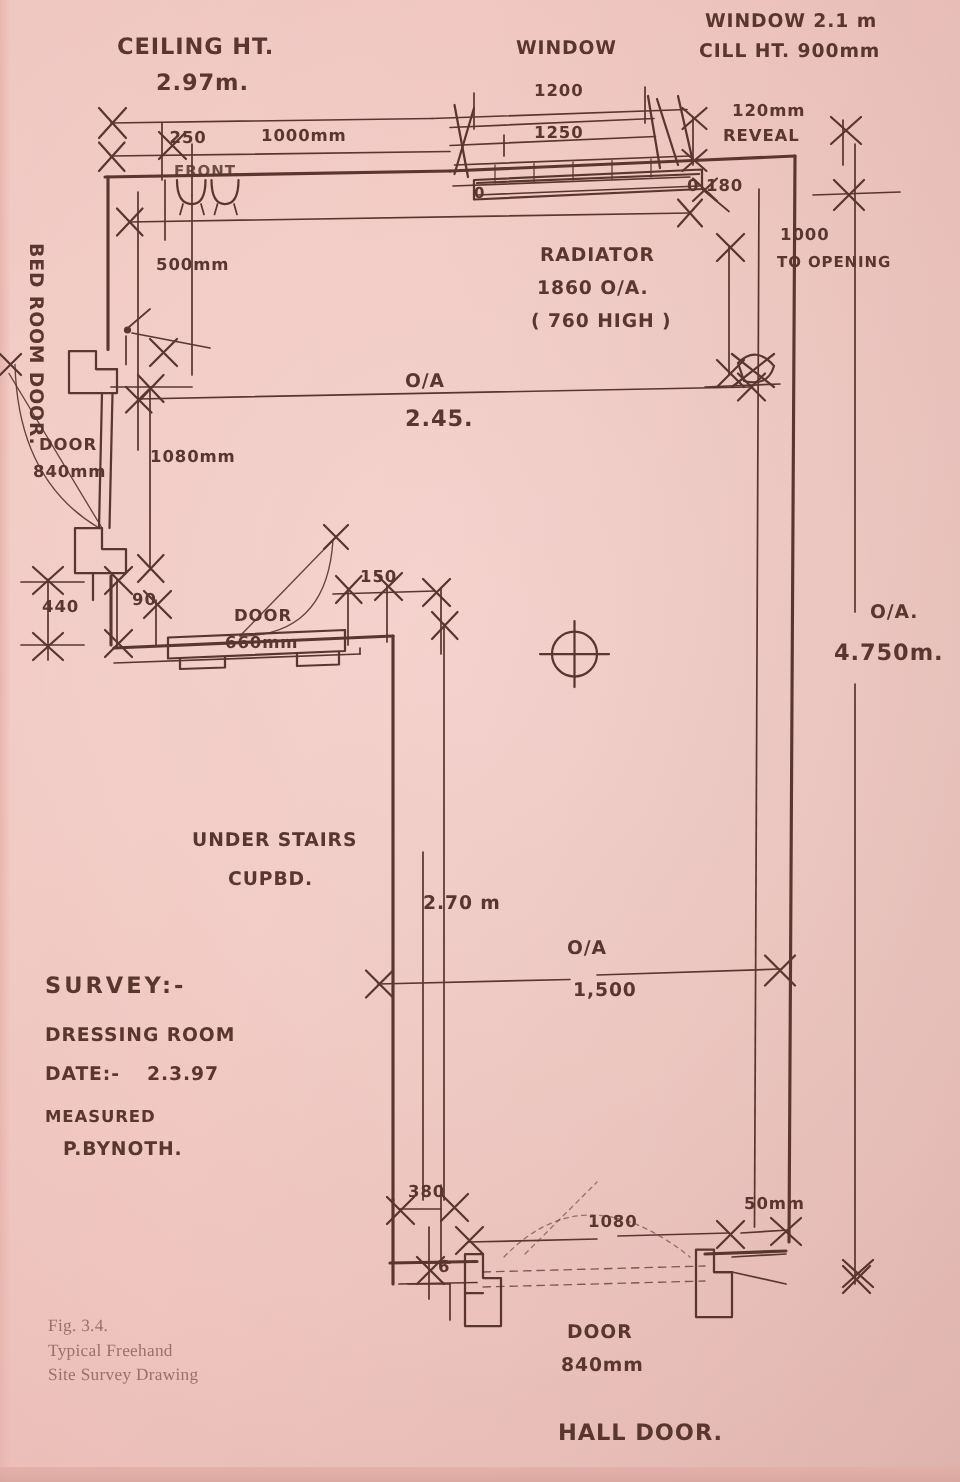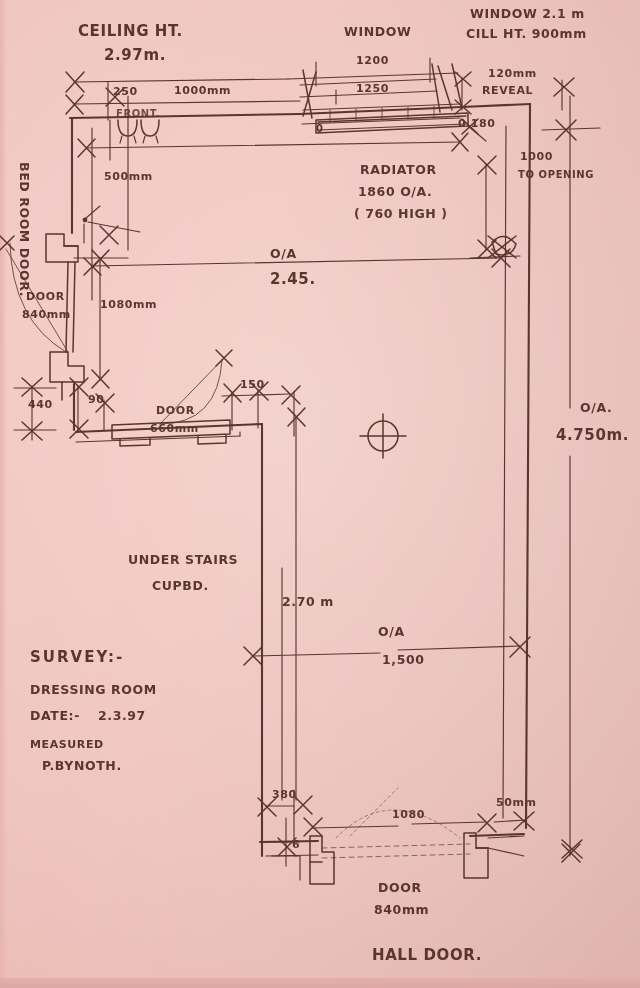--- a/index.html
+++ b/index.html
@@ -372,13 +372,18 @@
     <text class="hw hw-lg" x="372" y="960">HALL  DOOR.</text>
 
     <text class="hw hw-lg" x="30" y="662" style="letter-spacing:2px">SURVEY:-</text>
     <text class="hw hw-md" x="30" y="694">DRESSING ROOM</text>
     <text class="hw hw-md" x="30" y="720">DATE:-</text>
     <text class="hw hw-md" x="98" y="720">2.3.97</text>
     <text class="hw hw-sm" x="30" y="748">MEASURED</text>
     <text class="hw hw-md" x="42" y="770">P.BYNOTH.</text>
   </svg>
 
+  <div class="cap" style="left:32px;top:876px;">
+    <div>Fig. 3.4.</div>
+    <div>Typical Freehand</div>
+    <div>Site Survey Drawing</div>
+  </div>
 </div>
 
 </body></html>

